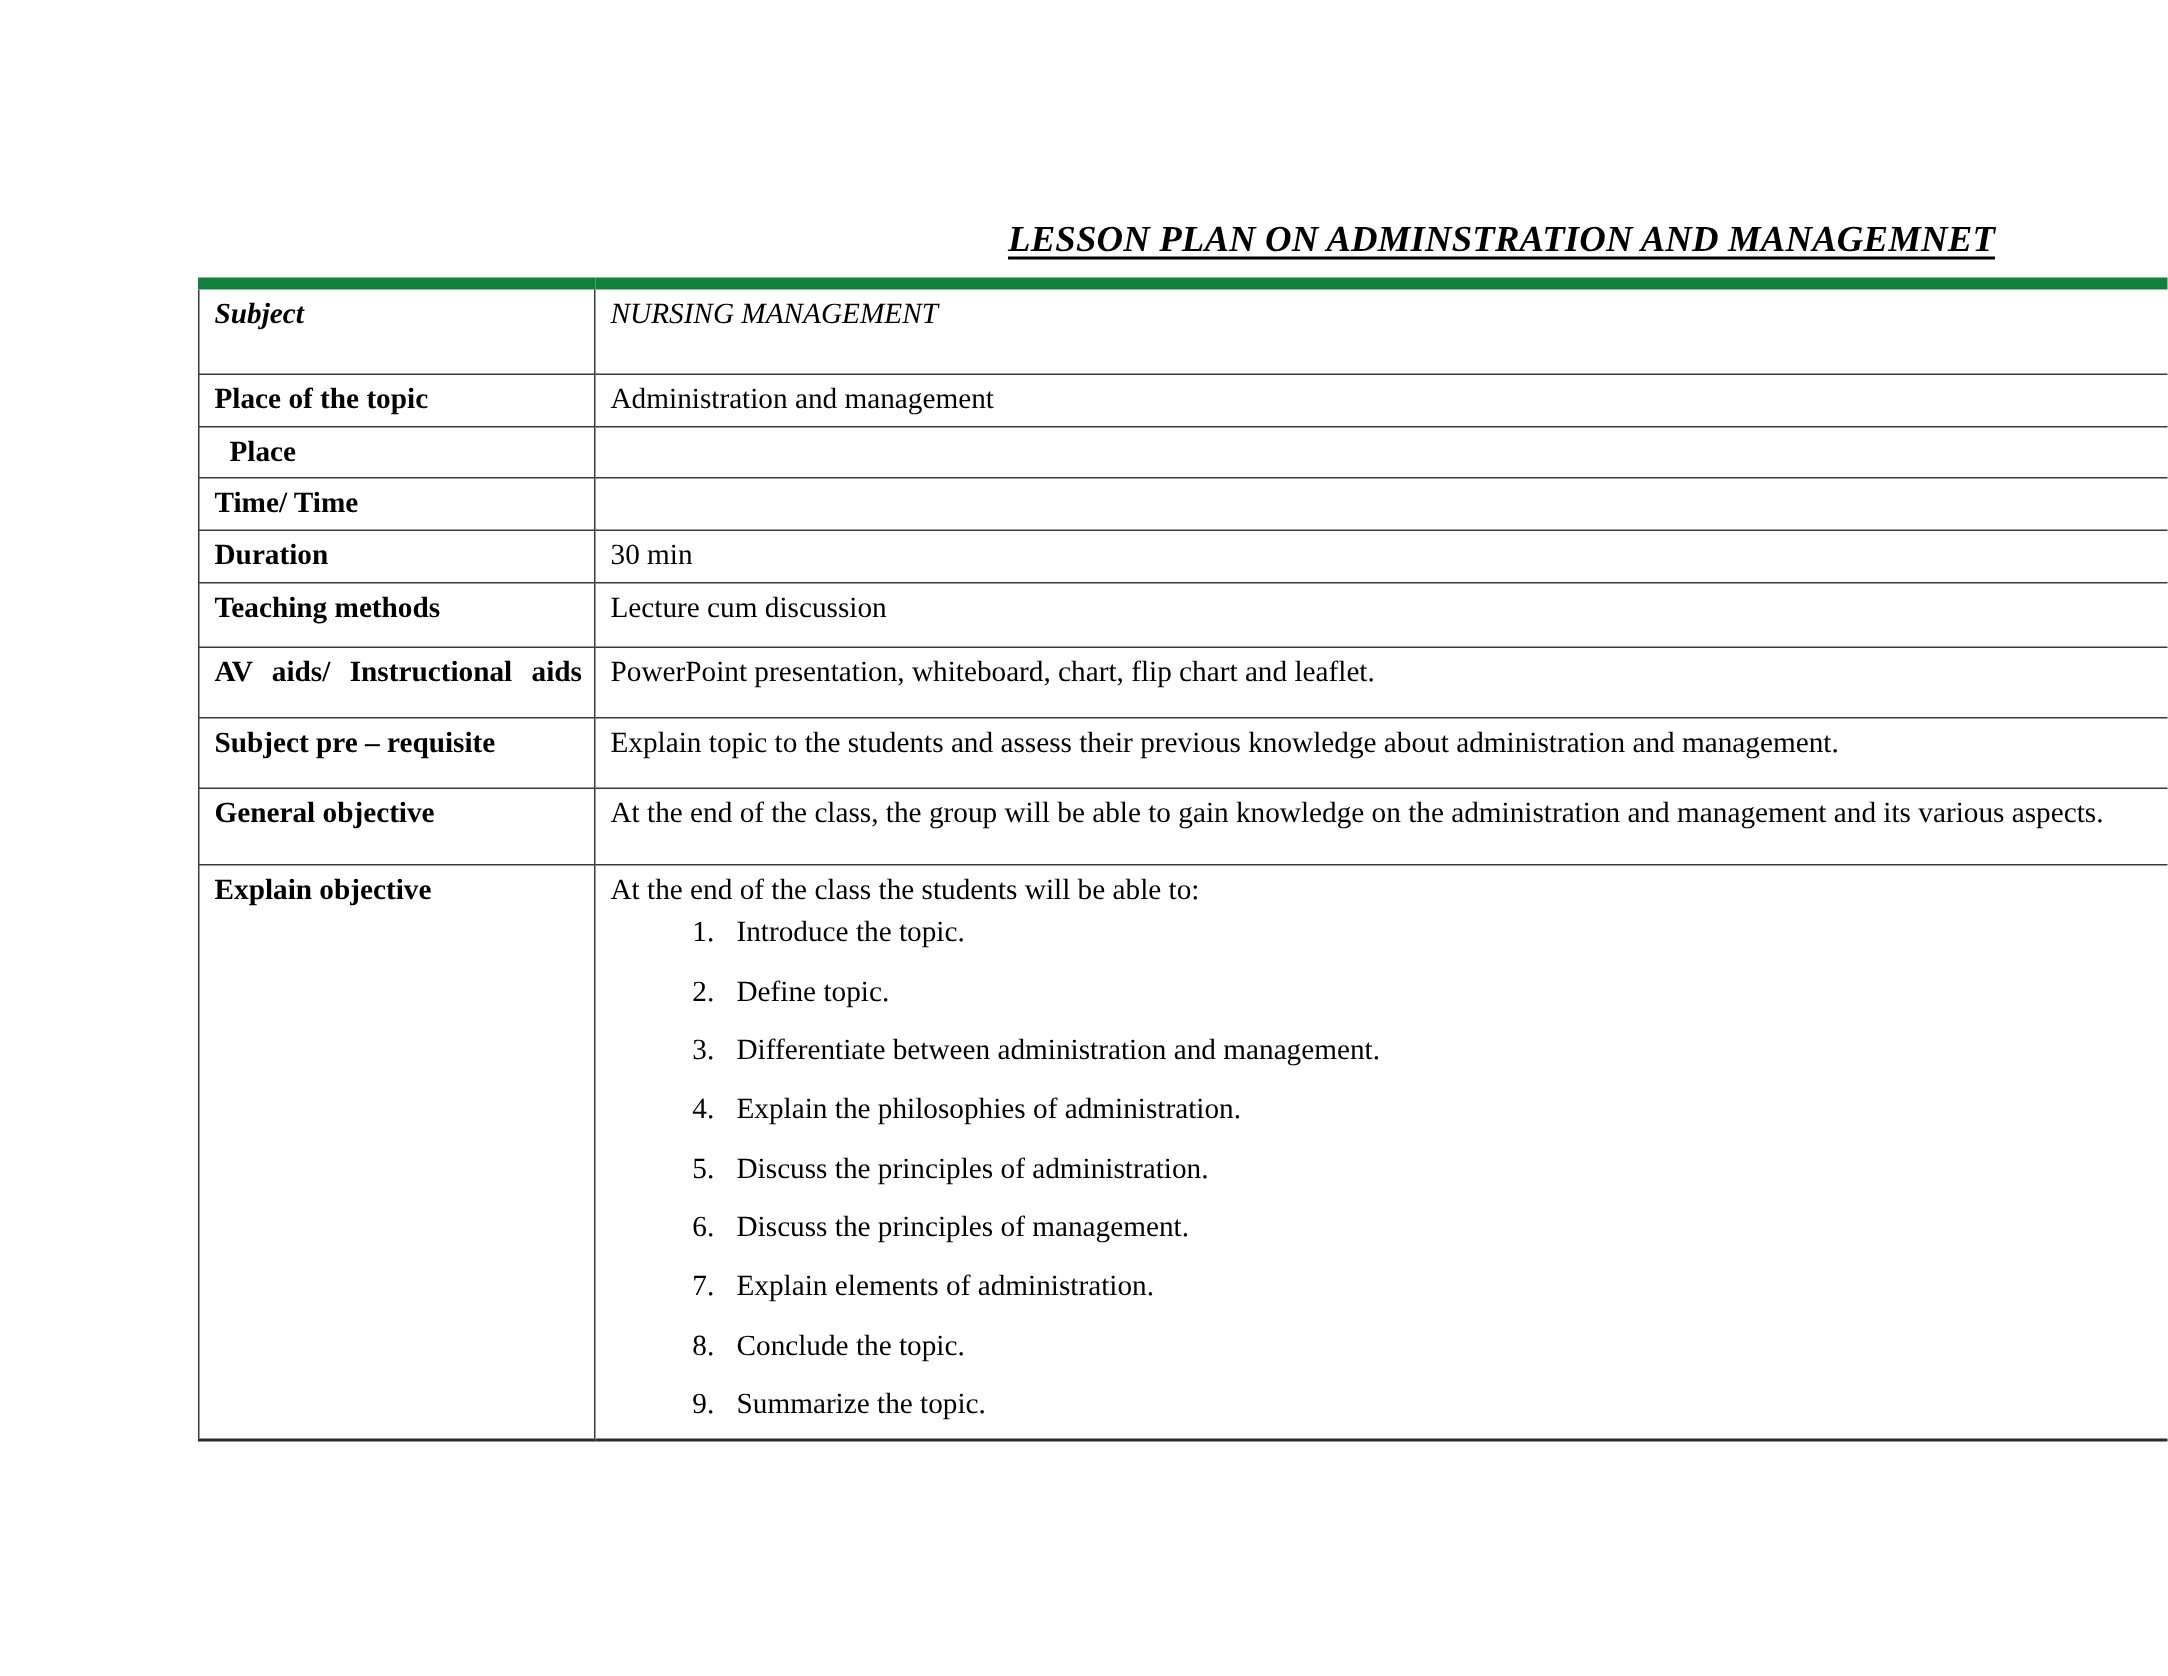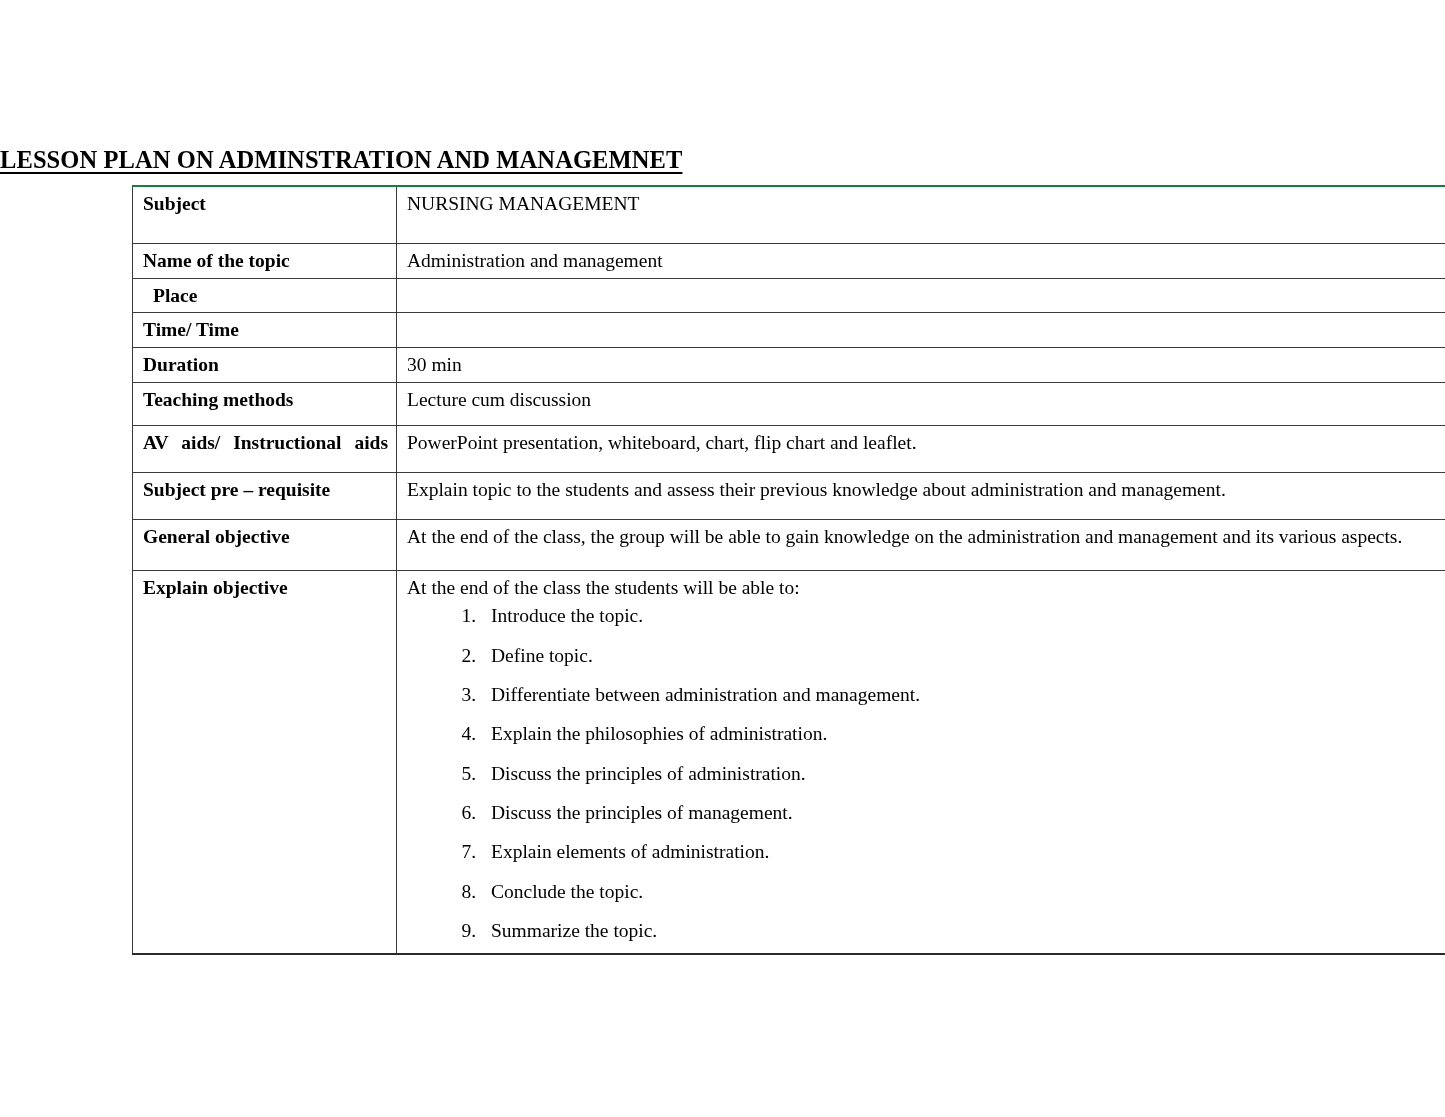--- a/index.html
+++ b/index.html
@@ -21,25 +21,26 @@
     width: 1445px;
     height: 1117px;
   }
 
   
   .doc-title {
     position: absolute;
     left: 0;
     top: 131px;
     width: 1330px;
-    text-align: left;
+    text-align: right;
     font-size: 24.5px;
     font-weight: bold;
     letter-spacing: 0.1px;
     line-height: 1.1;
+    font-style: italic;
   }
   .doc-title span {
     text-decoration: underline;
     text-underline-offset: 4px;
     text-decoration-thickness: 2px;
   }
 
   
   .lesson-table {
     position: absolute;
@@ -50,21 +51,22 @@
     table-layout: fixed;
   }
   .lesson-table td {
     border: 1px solid #3a3a3a;
     vertical-align: top;
     padding: 4px 8px 4px 10px;
     font-size: 19.5px;
     line-height: 1.32;
   }
   .lesson-table tr:first-child td {
-    border-top: 2px solid #15803d;
+    border-top: 8px solid #15803d;
+    font-style: italic;
   }
   .lesson-table tr:last-child td {
     border-bottom: 2px solid #2b2b2b;
   }
   .col-label {
     width: 245px;
     font-weight: bold;
   }
   .col-label.justify {
     text-align: justify;
@@ -130,21 +132,21 @@
 
   <h1 class="doc-title"><span>LESSON PLAN ON ADMINSTRATION AND MANAGEMNET</span></h1>
 
   <table class="lesson-table">
     <tbody>
       <tr class="r-subject">
         <td class="col-label">Subject</td>
         <td class="col-value">NURSING MANAGEMENT</td>
       </tr>
       <tr class="r-topic">
-        <td class="col-label">Name of the topic</td>
+        <td class="col-label">Place of the topic</td>
         <td class="col-value">Administration and management</td>
       </tr>
       <tr class="r-place">
         <td class="col-label">Place</td>
         <td class="col-value"></td>
       </tr>
       <tr class="r-datetime">
         <td class="col-label">Time/ Time</td>
         <td class="col-value"></td>
       </tr>

